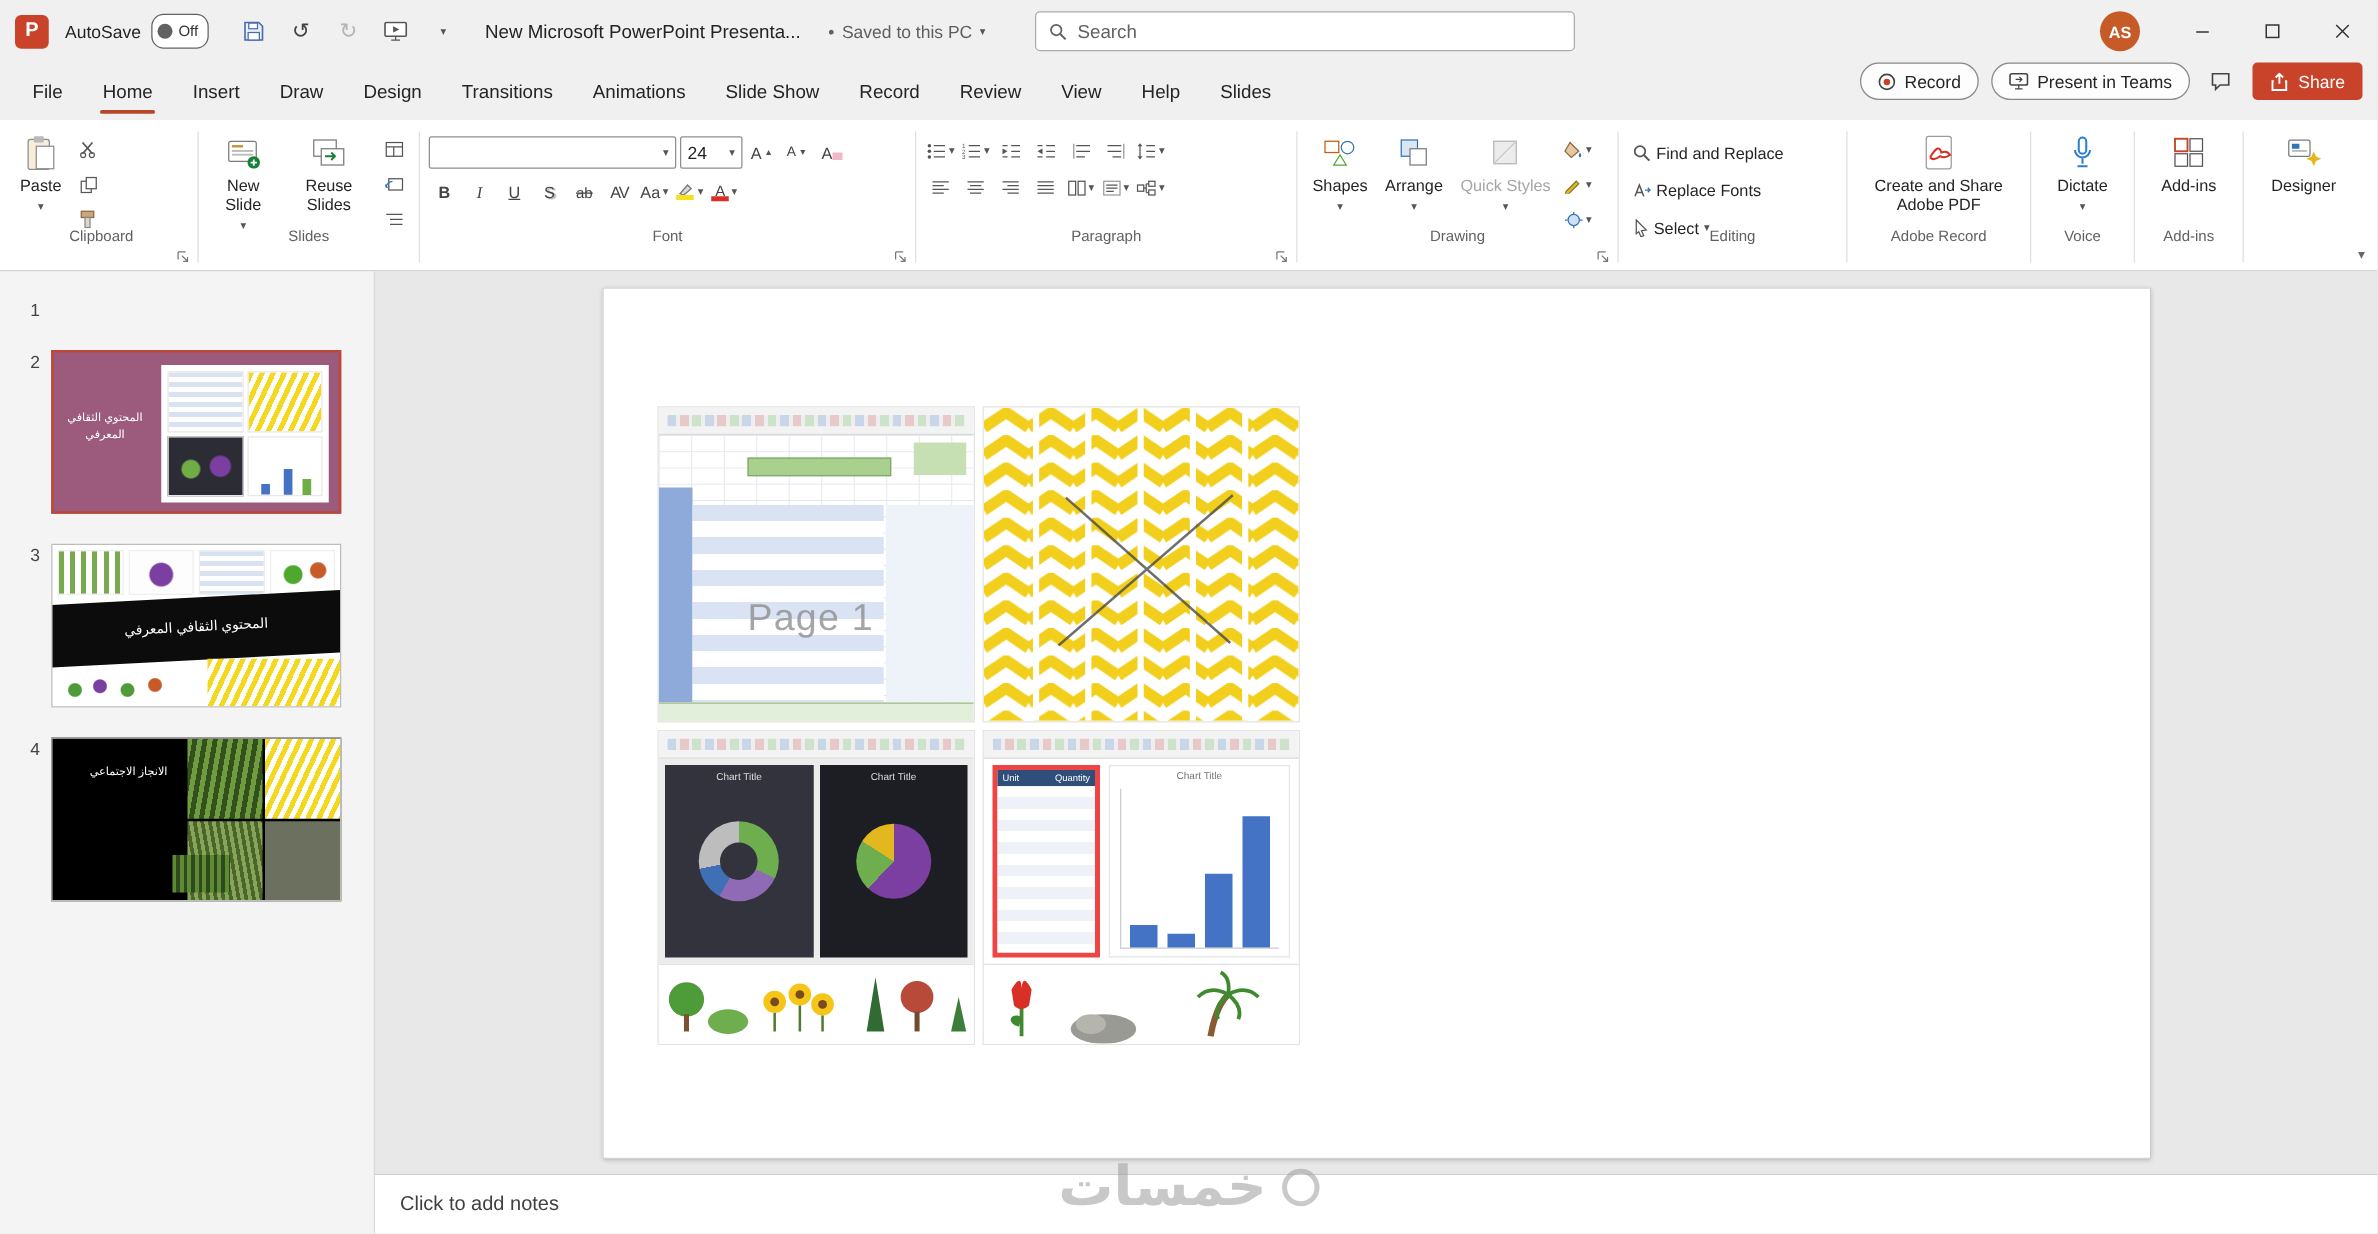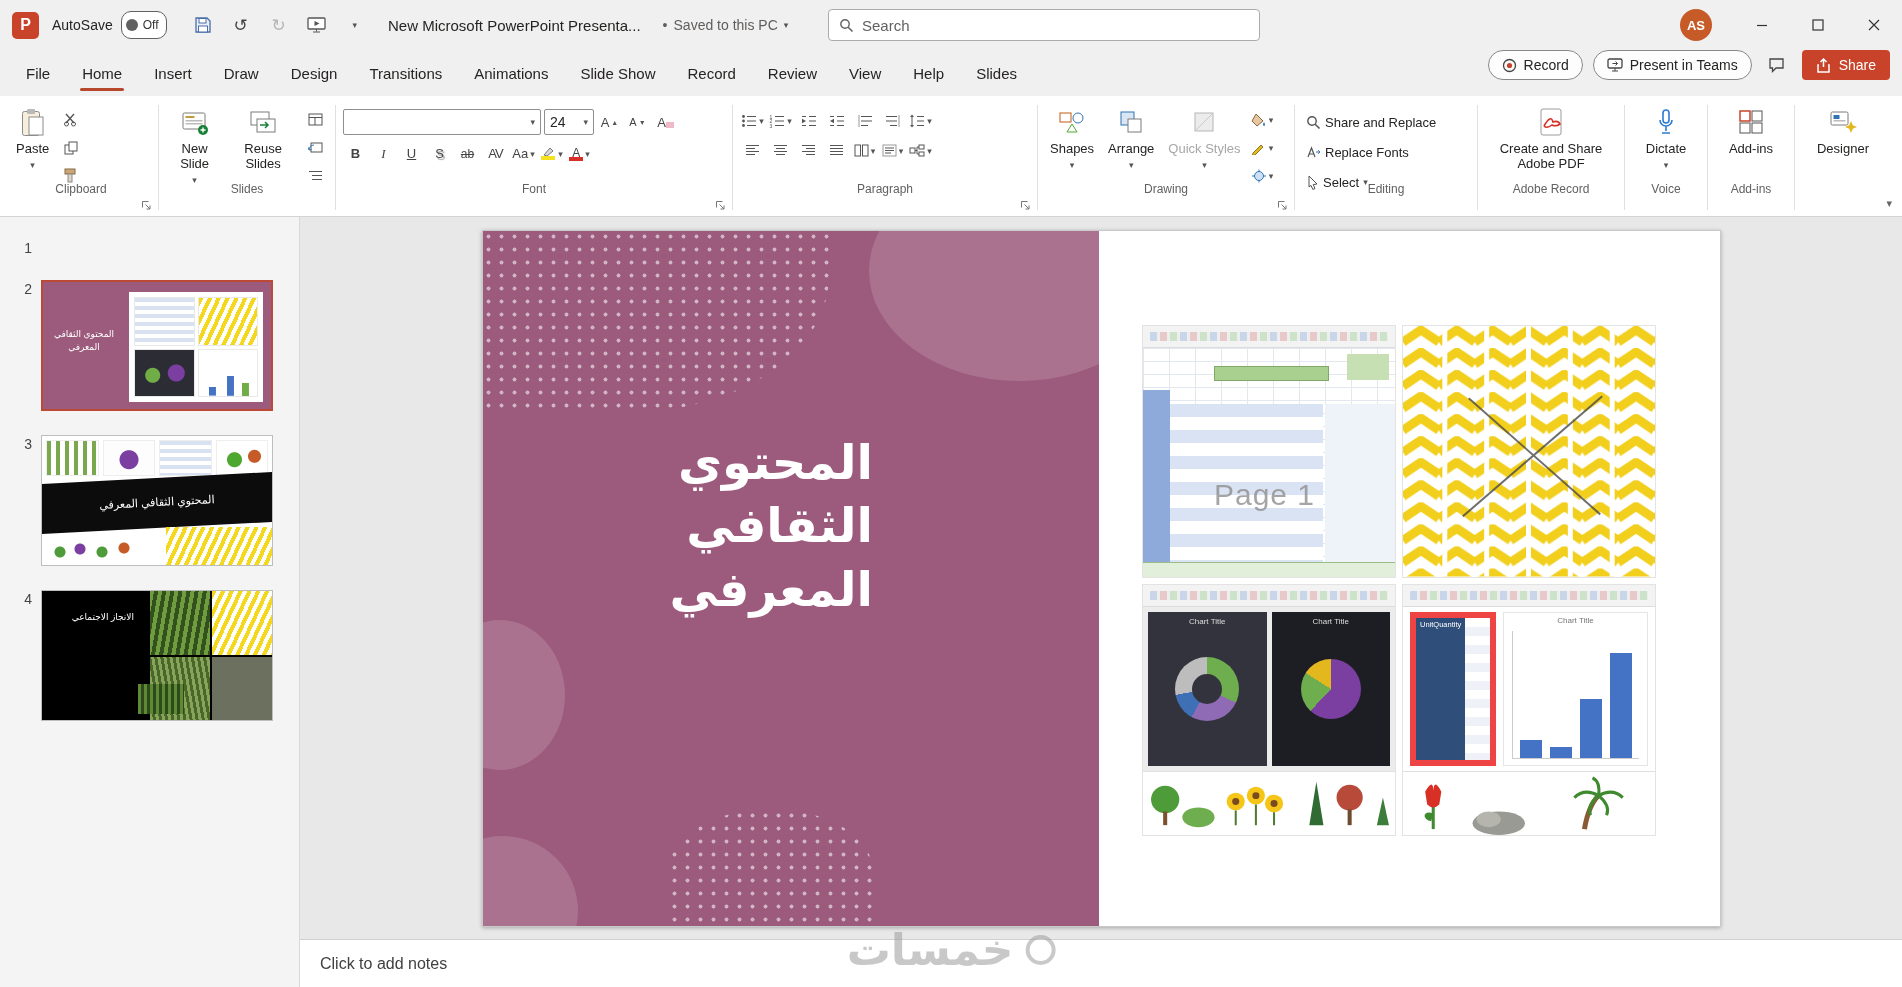--- a/index.html
+++ b/index.html
@@ -129,21 +129,21 @@
 .xb-total{left:0;right:0;bottom:0;height:15px;background:#e2efda;border-top:1px solid #9dbb86}
 .c3-charts{flex:1;display:flex;gap:5px;padding:5px;background:#ececec}
 .panel{flex:1;background:#33333d;position:relative;display:flex;align-items:center;justify-content:center}
 .panel.darker{background:#1d1d24}
 .ct{position:absolute;top:5px;left:0;right:0;text-align:center;font-size:8px;color:#ddd}
 .donut{width:64px;height:64px;border-radius:50%;background:conic-gradient(#6fae4e 0 32%,#8f6bb5 0 58%,#3f6fb5 0 72%,#bdbdbd 0 100%);position:relative}
 .donut::after{content:"";position:absolute;inset:17px;border-radius:50%;background:#33333d}
 .pie{width:60px;height:60px;border-radius:50%;background:conic-gradient(#7a3fa0 0 62%,#6fae4e 0 84%,#e3b81f 0 100%)}
 .strip{height:64px;background:#fff;border-top:1px solid #e0e0e0;flex:none}
 .c4-body{flex:1;display:flex;padding:5px 7px;gap:7px}
-.c4-table{width:86px;display:flex;flex-direction:row;border:6px solid #ef4444}
+.c4-table{width:86px;display:flex;flex-direction:column;border:4px solid #ef4444}
 .c4-th{display:flex;background:#2f4e7a;color:#fff;font-size:7.5px;justify-content:space-between;padding:2px 4px}
 .c4-rows{flex:1;background:repeating-linear-gradient(180deg,#fff 0 9px,#eef2f8 9px 18px)}
 .c4-chart{flex:1;position:relative;border:1px solid #e5e5e5}
 .ct2{position:absolute;top:3px;left:0;right:0;text-align:center;font-size:8px;color:#777}
 .bars{position:absolute;left:8px;right:8px;bottom:6px;top:18px;border-left:1px solid #ccc;border-bottom:1px solid #ccc;display:flex;align-items:flex-end;gap:8px;padding:0 7px}
 .bars i{flex:1;background:#4472c4}
 .page-wm{position:absolute;left:14%;top:30%;font-size:30px;color:#8f8f8f;opacity:.8;letter-spacing:1px}
 .notes-bar{height:48px;background:#fff;border-top:1px solid #d0d0d0;display:flex;align-items:center;padding-left:20px;font-size:16px;color:#404040}
 .site-wm{position:absolute;left:50%;bottom:12px;transform:translateX(-50%);z-index:40;display:flex;align-items:center;gap:12px;font-size:44px;font-weight:bold;color:#9c9c9c;opacity:.55;direction:rtl}
 .site-wm .ring{width:30px;height:30px;border:4px solid #9c9c9c;border-radius:50%}
@@ -605,21 +605,21 @@
     </div>
     <div class="rdiv"></div>
 
     <div class="rgroup" style="width:178px">
       <div class="erows">
         <span class="lbtn">
           <svg width="15" height="15">
               <circle cx="6" cy="6" r="4.2" fill="none" stroke="#555" stroke-width="1.4"></circle>
               <path d="M9.2 9.2 L13.5 13.5" stroke="#555" stroke-width="1.6"></path>
             </svg>
-          <span>Share and Replace</span>
+          <span>Find and Replace</span>
         </span>
         <span class="lbtn">
           <svg width="15" height="15">
               <path d="M2 12 L5.5 3 L9 12 M3.2 9 h4.6" stroke="#555" fill="none" stroke-width="1.2"></path>
               <path d="M10 7 h4 m-1.8 -1.8 l1.8 1.8 -1.8 1.8" stroke="#2e75b6" fill="none"></path>
             </svg>
           <span>Replace Fonts</span>
         </span>
         <span class="lbtn">
           <svg width="13" height="15">
@@ -752,31 +752,20 @@
           </div>
           <div class="t4-extra"></div>
         </div>
       </div>
 
     </div>
 
     <div class="editor">
       <div class="canvas">
         <div class="slide">
-          <div class="slide-left">
-            <div class="blob blob-topright"></div>
-            <div class="dots dots-top"></div>
-            <div class="blob blob-leftmid"></div>
-            <div class="dots dots-bottom"></div>
-            <div class="blob blob-bottomleft"></div>
-            <div class="slide-title">
-              <div>المحتوي الثقافي</div>
-              <div>المعرفي</div>
-            </div>
-          </div>
           <div class="slide-right">
             <div class="collage">
 
               <div class="cell">
                 <div class="mini-toolbar">
                     <div class="mini-icons"></div>
                   </div>
                 <div class="x-sheet">
                   <span class="xb xb-greencells"></span>
                   <span class="xb xb-greenband"></span>

